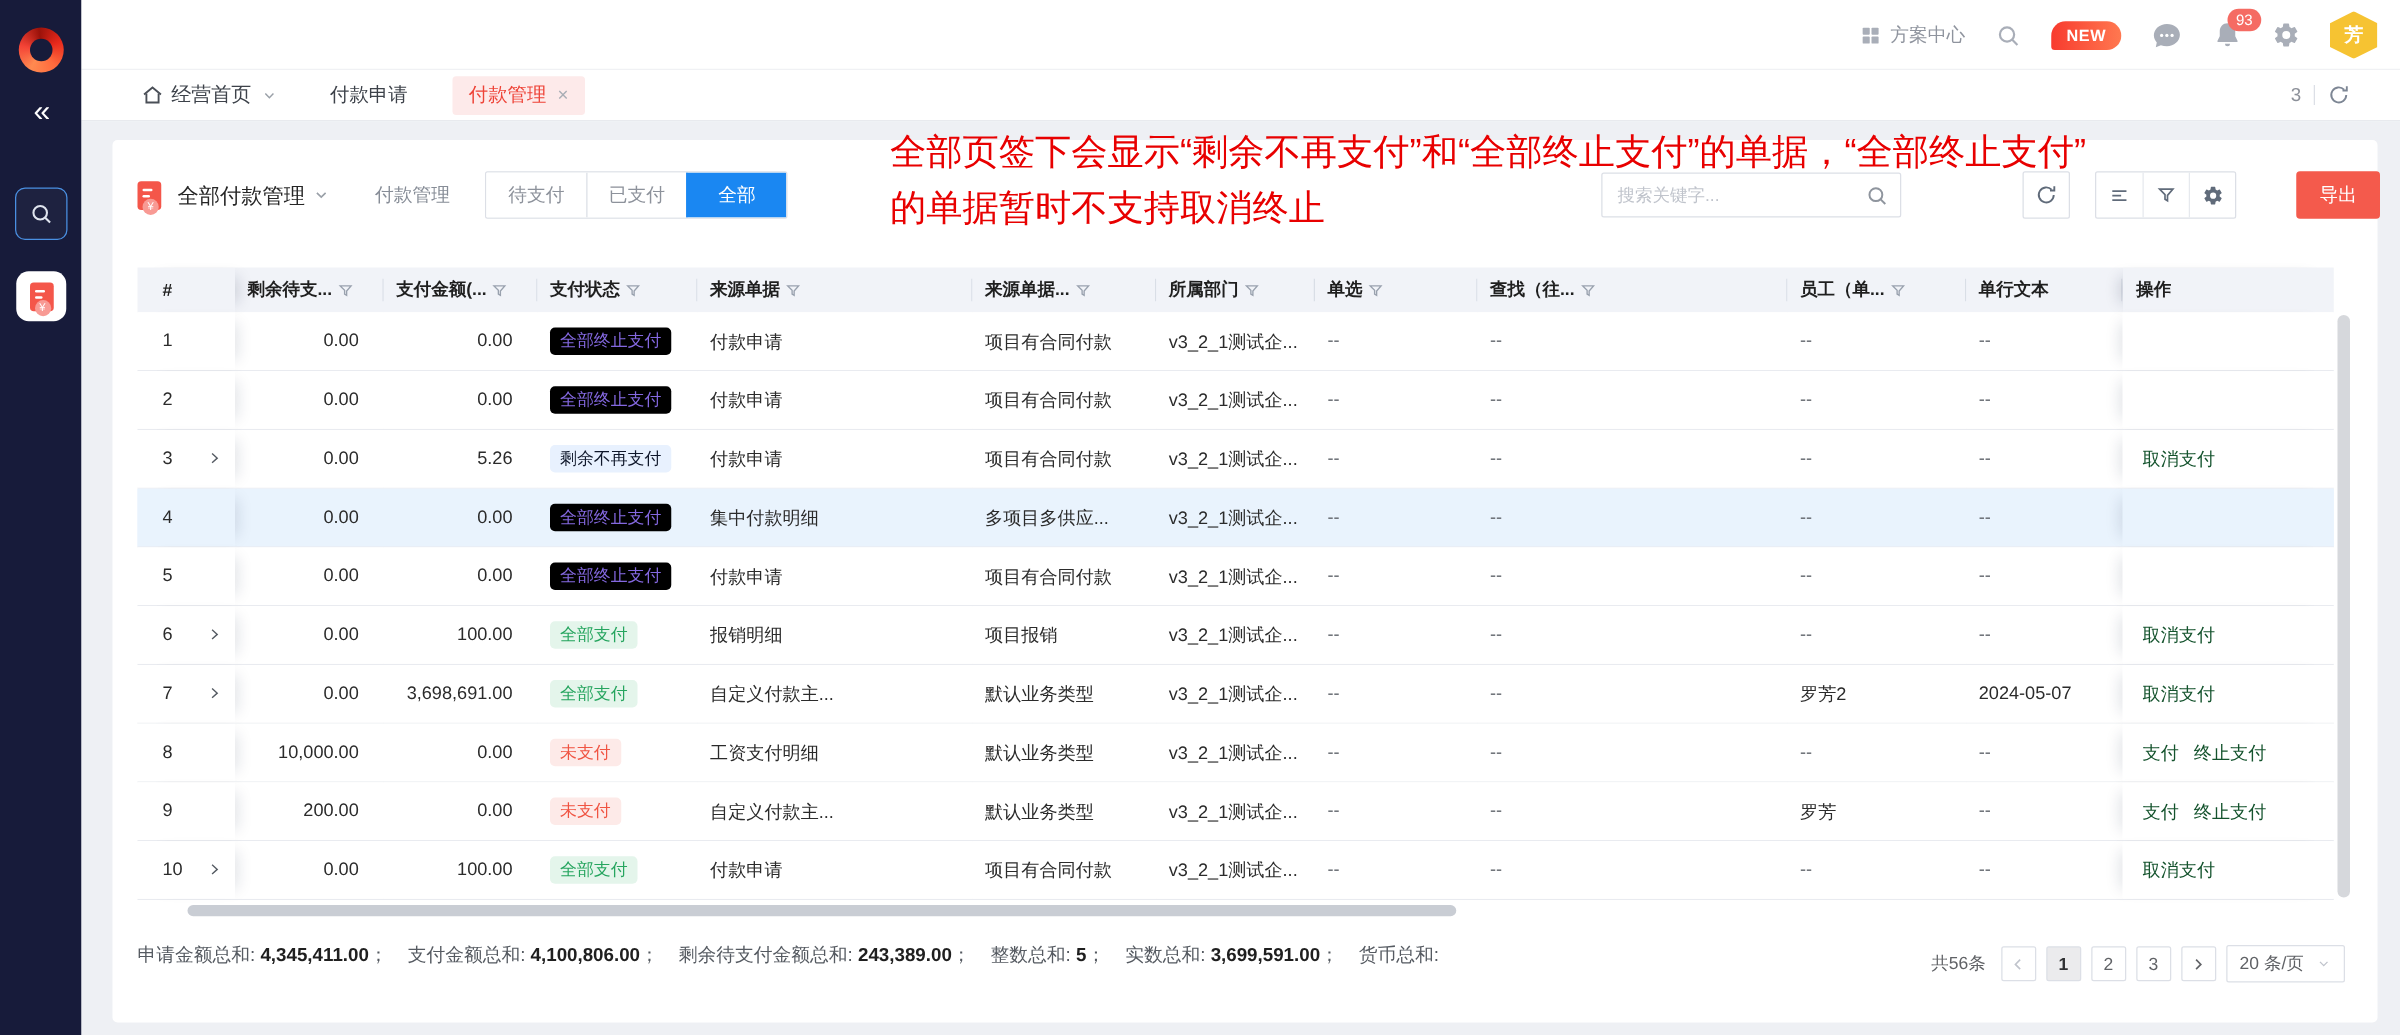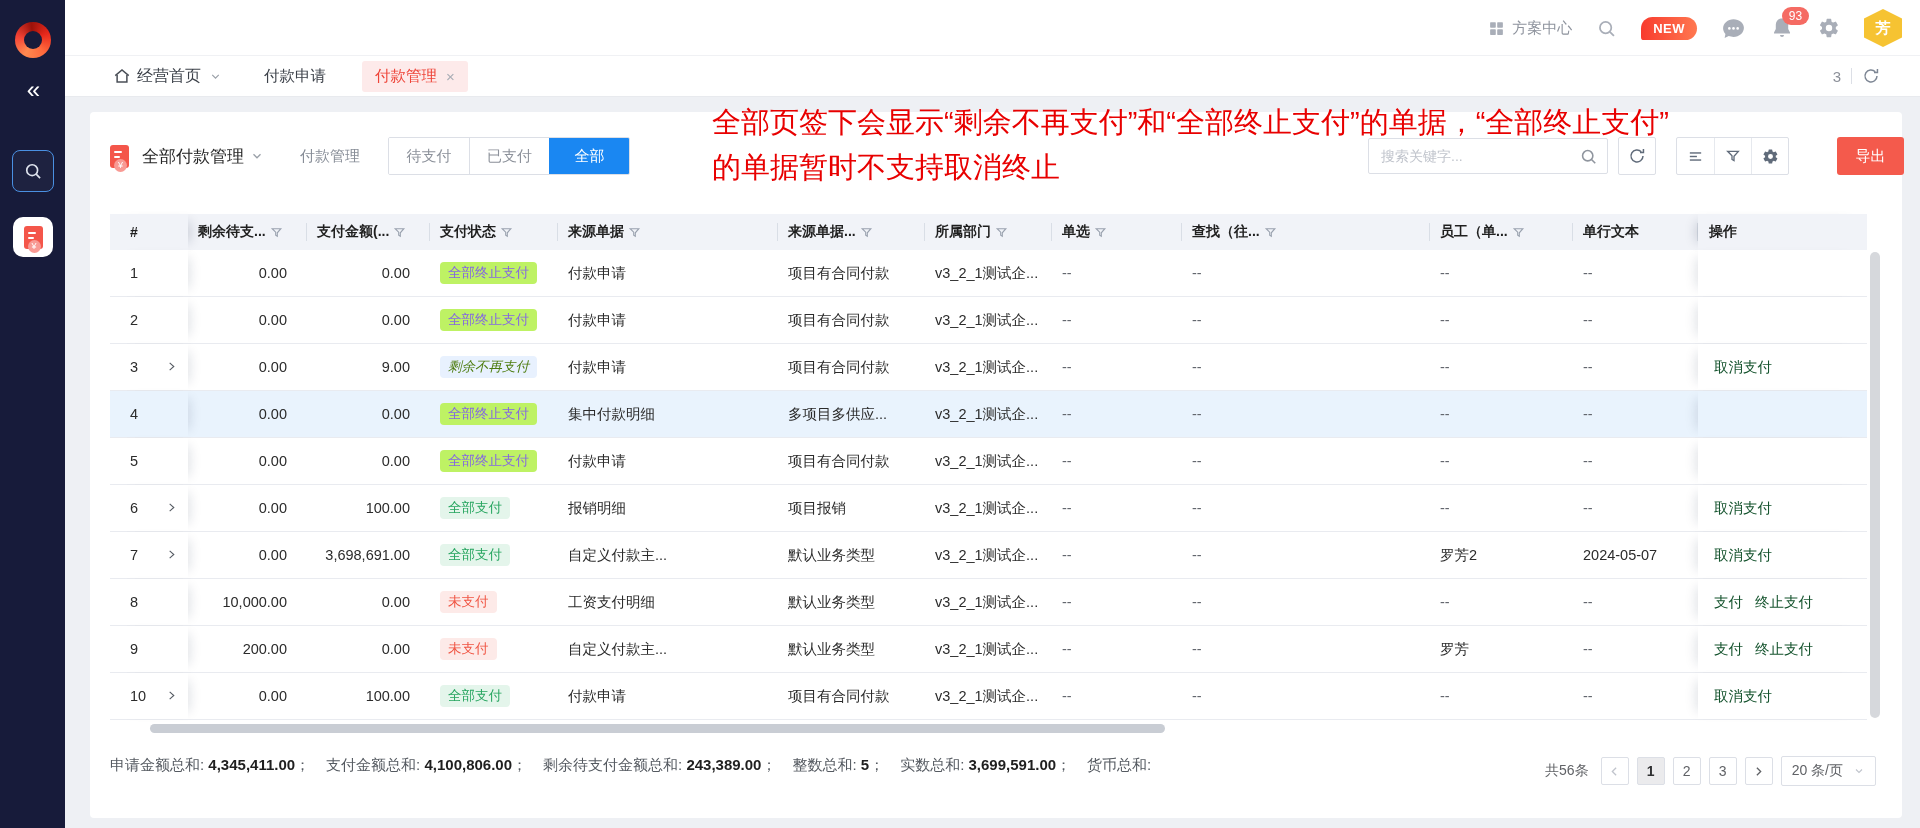--- a/index.html
+++ b/index.html
@@ -61,21 +61,21 @@
   .toolbar { position:absolute; left:20px; top:24px; width:1774px; height:40px; }
   .tb-left { position:absolute; left:0; top:0; height:40px; display:flex; align-items:center; }
   .view-title { margin-left:13px; color:#262626; font-size:17px; font-weight:500; }
   .view-chev { color:#9aa0a8; display:flex; margin-left:6px; }
   .secondary { margin-left:36px; color:#878d97; font-size:15px; }
   .segmented { position:absolute; left:278px; top:1px; height:38px; display:flex; border:1px solid #dcdfe6; border-radius:2px; overflow:hidden; }
   .seg { width:80px; height:100%; display:flex; align-items:center; justify-content:center; font-size:15px;
     color:#8d929b; background:#fff; border-left:1px solid #dcdfe6; cursor:pointer; }
   .seg:first-child { border-left:none; }
   .seg.active { background:#1a87f2; color:#fff; border-left-color:#1a87f2; }
-  .search-box { position:absolute; left:1258px; top:2px; width:240px; height:36px; border:1px solid #dcdfe6; border-radius:2px; }
+  .search-box { position:absolute; left:1171px; top:2px; width:240px; height:36px; border:1px solid #dcdfe6; border-radius:2px; }
   .search-box input { width:100%; height:100%; border:none; outline:none; padding:0 38px 0 12px; font-size:14px;
     color:#262626; font-family:inherit; background:transparent; }
   .search-box input::placeholder { color:#c0c4cc; }
   .search-box .mag { position:absolute; right:9px; top:8px; color:#8f959e; }
   .sq-btn { position:absolute; top:1px; width:38px; height:38px; border:1px solid #dcdfe6; border-radius:2px;
     display:flex; align-items:center; justify-content:center; color:#606b7a; background:#fff; cursor:pointer; }
   .btn-group { position:absolute; left:1566px; top:1px; height:38px; border:1px solid #dcdfe6; border-radius:2px;
     display:flex; background:#fff; }
   .btn-group .g-cell { width:37px; height:100%; display:flex; align-items:center; justify-content:center;
     color:#606b7a; border-left:1px solid #e6e9ee; cursor:pointer; }
@@ -95,22 +95,22 @@
   .funnel { display:flex; margin-left:4px; flex:none; cursor:pointer; }
   .tr { display:flex; height:47px; border-bottom:1px solid #e9ebf0; align-items:stretch; background:#fff; font-size:14.5px; color:#2b2b2b; }
   .tr.selected { background:#e9f3fd; }
   .td { display:flex; align-items:center; padding:0 10px; white-space:nowrap; overflow:hidden; background:inherit; }
   .td.num-cell { position:relative; padding-left:20px; box-shadow:10px 0 12px -8px rgba(15,30,60,.13); z-index:2; }
   .td.num-cell .chev-r { position:absolute; left:56px; top:17px; display:flex; cursor:pointer; }
   .td.r { justify-content:flex-end; padding-right:20px; }
   .td.op-cell { box-shadow:-10px 0 12px -8px rgba(15,30,60,.13); z-index:2; padding-left:16px; gap:12px; }
   .td.op-cell a { color:#14532d; text-decoration:none; cursor:pointer; }
   .badge { padding:4px 8px; border-radius:4px; font-size:13.5px; line-height:1; }
-  .b-purple { color:#8468e0; background:#bef264; }
-  .b-blue   { color:#4d7c0f; background:#e8f1fe;font-style:italic; }
+  .b-purple { color:#8468e0; background:#000000; }
+  .b-blue   { color:#0f172a; background:#e8f1fe; }
   .b-green  { color:#26a55f; background:#e4f5eb; }
   .b-red    { color:#f05442; background:#fdeae8; }
   .dim { color:#63676e; }
 
   .h-scrollbar { position:absolute; left:60px; top:612px; width:1015px; height:9px; background:#c9cdd4; border-radius:5px; }
   .v-scrollbar { position:absolute; left:1780px; top:140px; width:10px; height:466px; background:#d6d8dc; border-radius:5px; }
 
   
   .summary { position:absolute; left:20px; top:636px; width:1280px; font-size:15px; color:#555a61; line-height:33px; }
   .summary b { color:#1f1f1f; }
@@ -463,21 +463,21 @@
             <span class="chev-r">
               <svg width="11" height="11" viewBox="0 0 24 24" fill="none" stroke="#555b63" stroke-width="2.4">
                 <polyline points="8 4 17 12 8 20"></polyline>
               </svg>
             </span>
           </div>
           <div class="td r" style="width: 119px;">
             <span>0.00</span>
           </div>
           <div class="td r" style="width: 123px;">
-            <span>9.00</span>
+            <span>5.26</span>
           </div>
           <div class="td" style="width: 128px;">
             <span class="badge b-blue">剩余不再支付</span>
           </div>
           <div class="td" style="width: 220px;">
             <span>付款申请</span>
           </div>
           <div class="td" style="width: 147px;">
             <span>项目有合同付款</span>
           </div>

